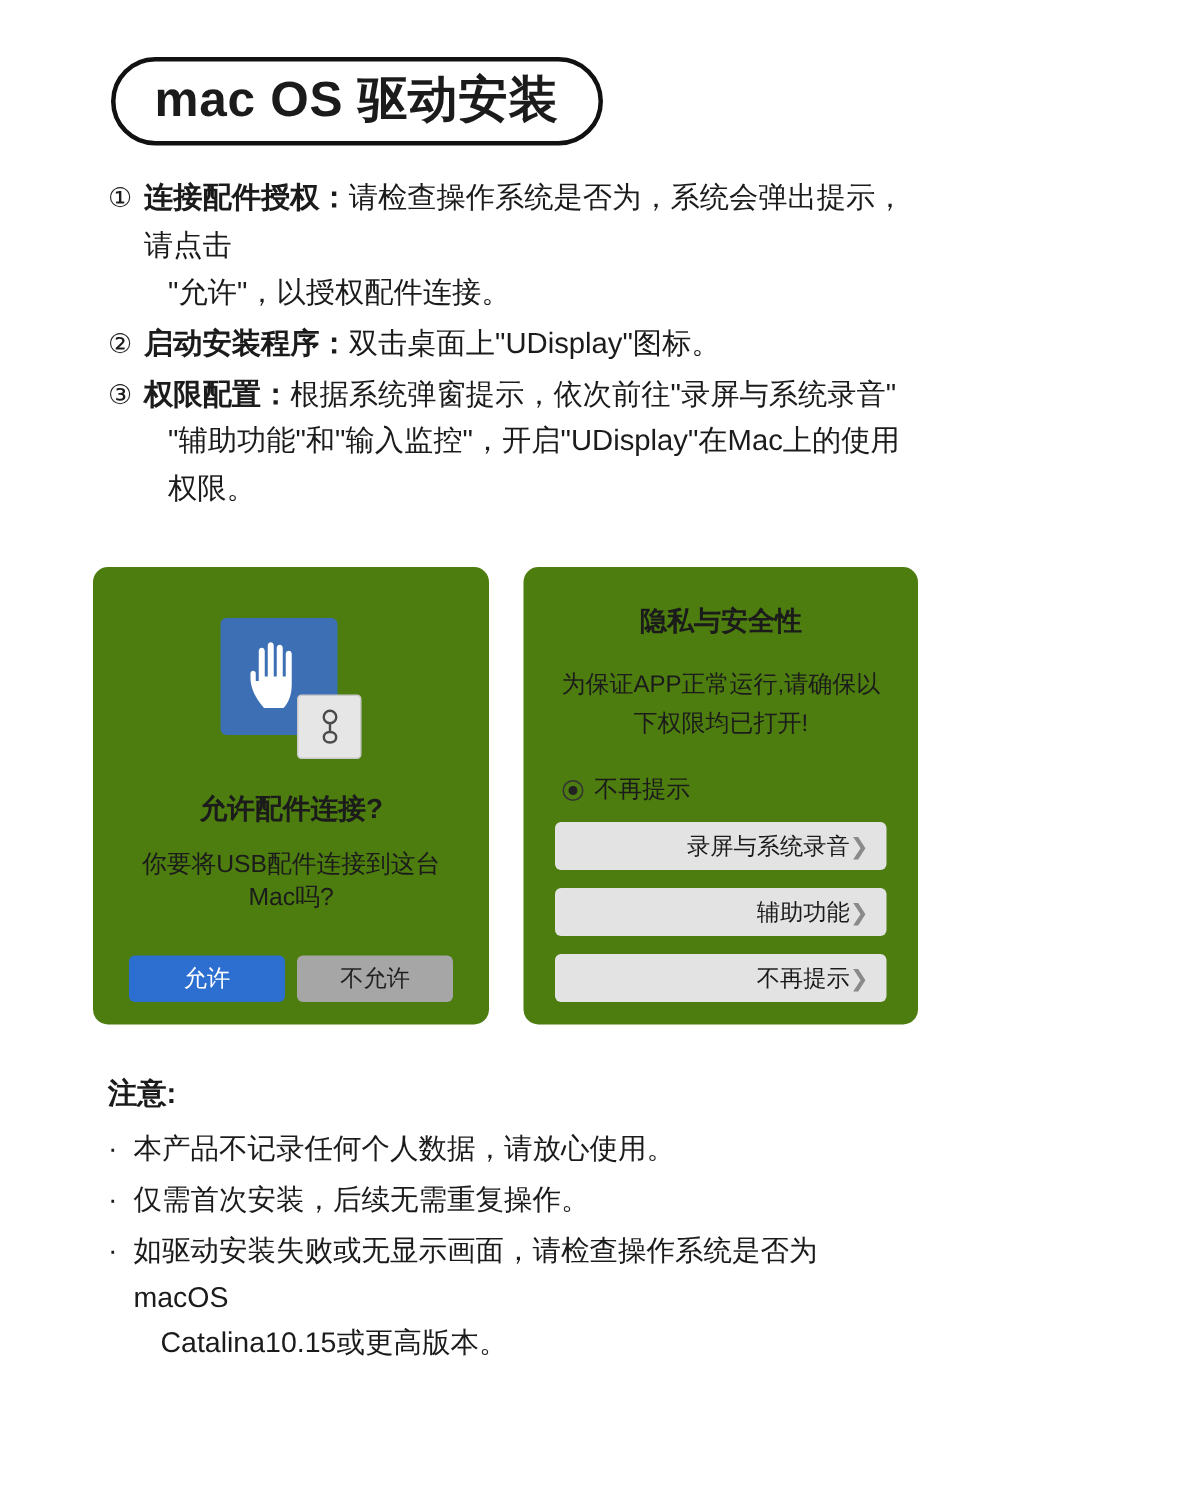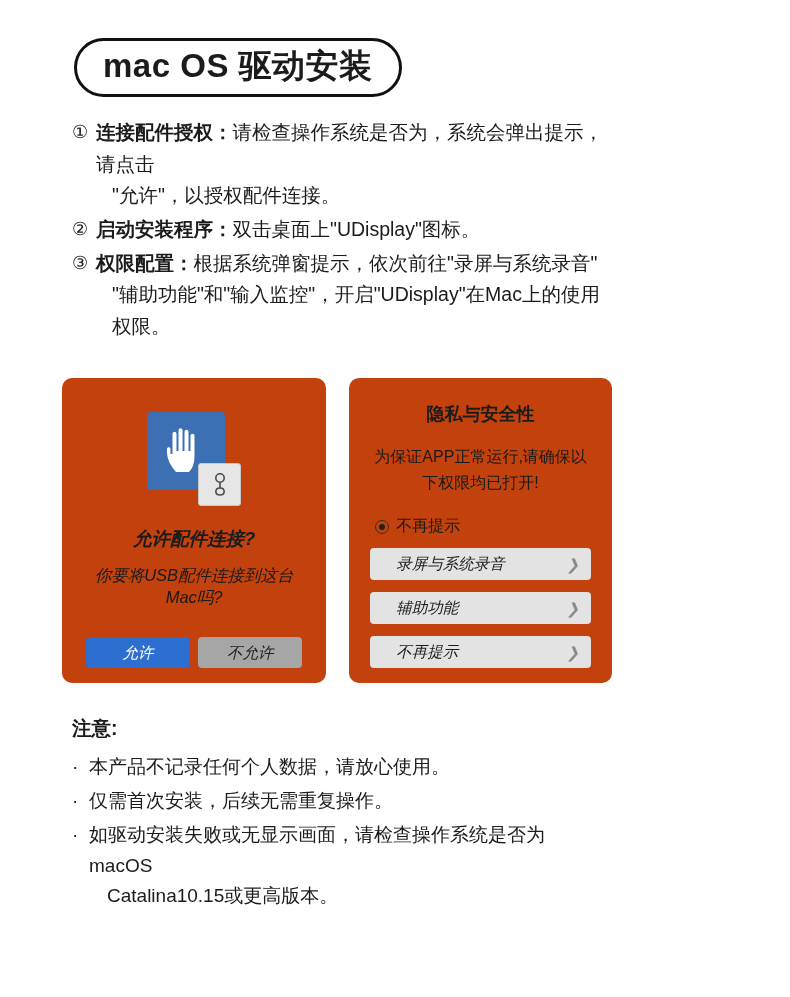--- a/index.html
+++ b/index.html
@@ -70,30 +70,29 @@
   }
 
   
   .cards {
     display: flex;
     gap: 23px;
     margin-top: 36px;
     margin-left: 0;
   }
   .card {
-    background: #c2410c;
+    background: #4d7c0f;
     border-radius: 10px;
     box-sizing: border-box;
   }
   .card-left {
     width: 329px;
     height: 305px;
     padding: 24px 24px 0 24px;
     text-align: center;
-    font-style: italic;
   }
   .card-right {
     width: 329px;
     height: 305px;
     padding: 22px 21px 0 21px;
   }
 
   
   .usb-icon {
     position: relative;
@@ -205,29 +204,28 @@
     height: 6px;
     border-radius: 50%;
     background: #222;
   }
   .perm-list {
     margin-top: 11px;
   }
   .perm-item {
     display: flex;
     align-items: center;
-    justify-content: space-between;
+    justify-content: flex-end;
     background: #e3e3e3;
     border-radius: 4px;
     height: 32px;
     padding: 0 12px 0 26px;
     margin-bottom: 12px;
     font-size: 15.5px;
     box-sizing: border-box;
-    font-style: italic;
   }
   .chev {
     color: #8a8a8a;
     font-size: 15px;
     line-height: 1;
   }
 
   
   .notes {
     margin-top: 32px;

